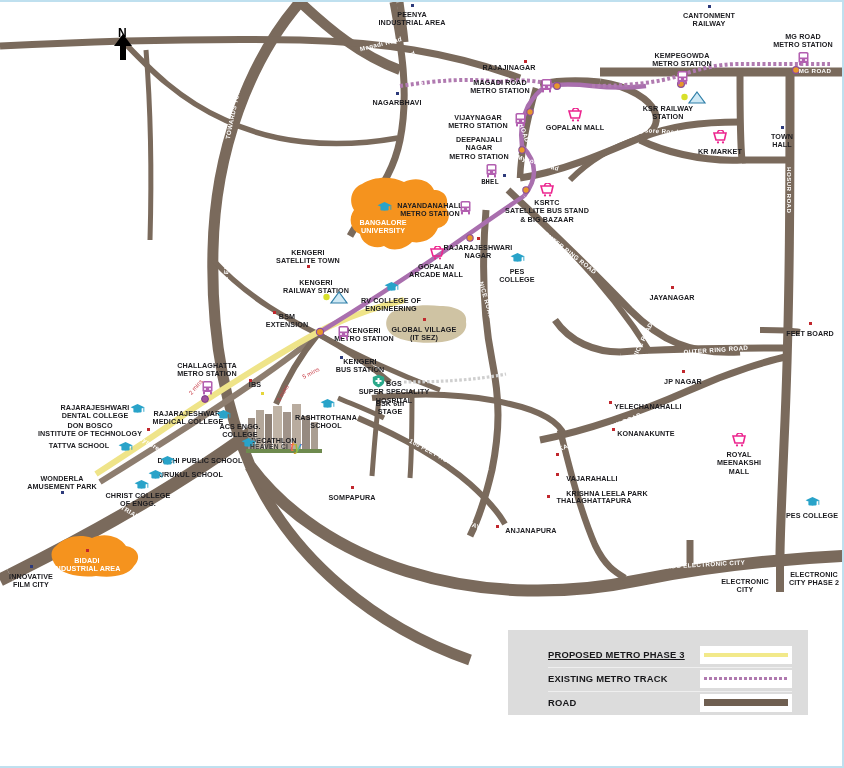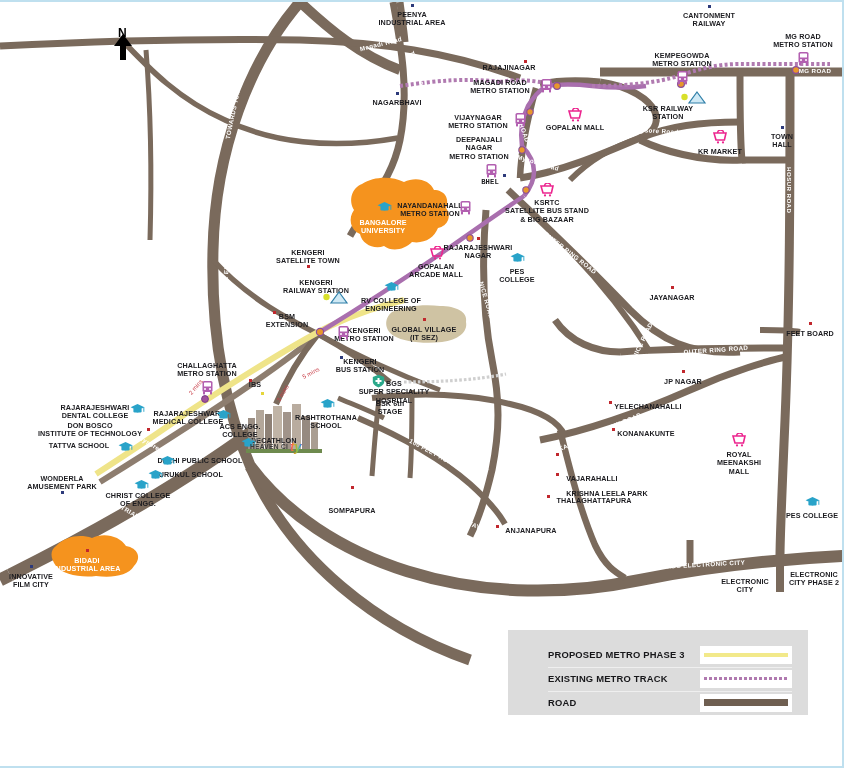--- a/index.html
+++ b/index.html
@@ -519,21 +519,21 @@
       </div>
       <div class="lbl" style="left: 100px; top: 492px; width: 76px;">CHRIST COLLEGE
 OF ENGG.</div>
       <div class="ico" style="left: 134px; top: 479px;">
         <svg width="15" height="12" viewBox="0 0 15 12">
           <path d="M7.5 1 L14.4 4.2 L7.5 7.4 L0.6 4.2 Z" fill="#29a3c9"></path>
           <path d="M3.4 5.6 v3.2 c0 1.2 8.2 1.2 8.2 0 v-3.2" fill="#29a3c9"></path>
           <rect x="13.4" y="4.2" width="0.9" height="4.6" fill="#29a3c9"></rect>
         </svg>
       </div>
-      <div class="lbl" style="left: 321px; top: 494px; width: 62px; margin-top: 13px;">SOMPAPURA</div>
+      <div class="lbl" style="left: 321px; top: 494px; width: 62px;">SOMPAPURA</div>
       <div class="dotm" style="left: 351px; top: 486px;"></div>
       <div class="lbl" style="left: 550px; top: 497px; width: 88px;">THALAGHATTAPURA</div>
       <div class="dotm" style="left: 547px; top: 495px;"></div>
       <div class="lbl" style="left: 779px; top: 512px; width: 66px;">PES COLLEGE</div>
       <div class="ico" style="left: 805px; top: 496px;">
         <svg width="15" height="12" viewBox="0 0 15 12">
           <path d="M7.5 1 L14.4 4.2 L7.5 7.4 L0.6 4.2 Z" fill="#29a3c9"></path>
           <path d="M3.4 5.6 v3.2 c0 1.2 8.2 1.2 8.2 0 v-3.2" fill="#29a3c9"></path>
           <rect x="13.4" y="4.2" width="0.9" height="4.6" fill="#29a3c9"></rect>
         </svg>
@@ -557,21 +557,21 @@
       <div class="lbl red" style="left: 176px; top: 383px; width: 40px; transform: rotate(-50deg);">2 mins</div>
     </div>
 
   <div class="logo">
     <div class="lg-top">SMR</div>
     <div class="lg-h">HEAVEN CI</div>
     <div class="lg-s">ty</div>
   </div>
 
   <div id="legend">
-      <div class="lgtxt" style="left: 40px; top: 19px;">PROPOSED METRO PHASE 3</div>
+      <div class="lgtxt" style="left: 40px; top: 19px; text-decoration: underline;">PROPOSED METRO PHASE 3</div>
       <div class="lgswatchbox" style="top: 16px;"></div>
       <div class="lgline" style="top: 23px; height: 4px; background: rgb(242, 233, 138);"></div>
       <div class="lgsep" style="top: 37px;"></div>
       <div class="lgtxt" style="left: 40px; top: 43px;">EXISTING METRO TRACK</div>
       <div class="lgswatchbox" style="top: 40px;"></div>
       <div class="lgline" style="top: 47px; height: 3px; background-image: repeating-linear-gradient(90deg, rgb(176, 122, 176) 0px, rgb(176, 122, 176) 3px, transparent 3px, transparent 5px);"></div>
       <div class="lgsep" style="top: 61px;"></div>
       <div class="lgtxt" style="left: 40px; top: 67px;">ROAD</div>
       <div class="lgswatchbox" style="top: 64px;"></div>
       <div class="lgline" style="top: 69px; height: 7px; background: rgb(111, 95, 81);"></div>

